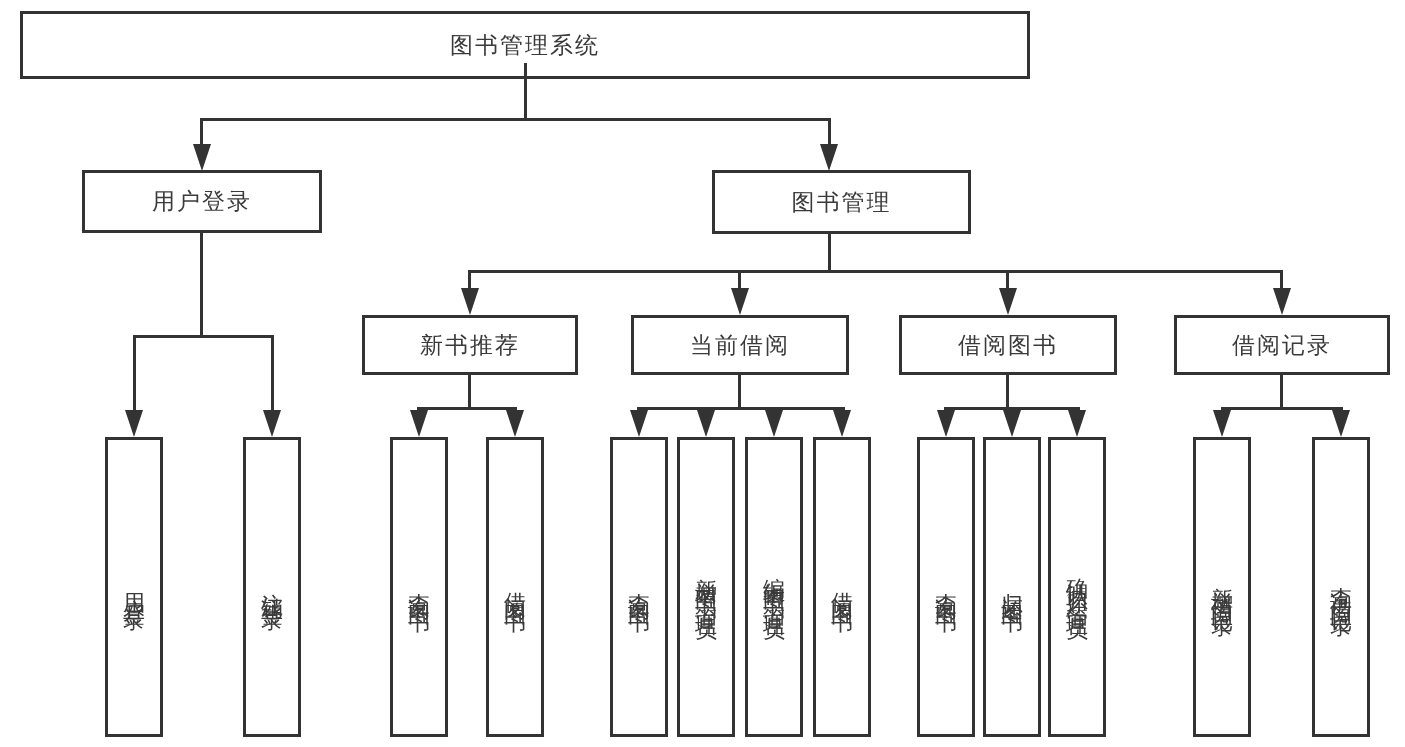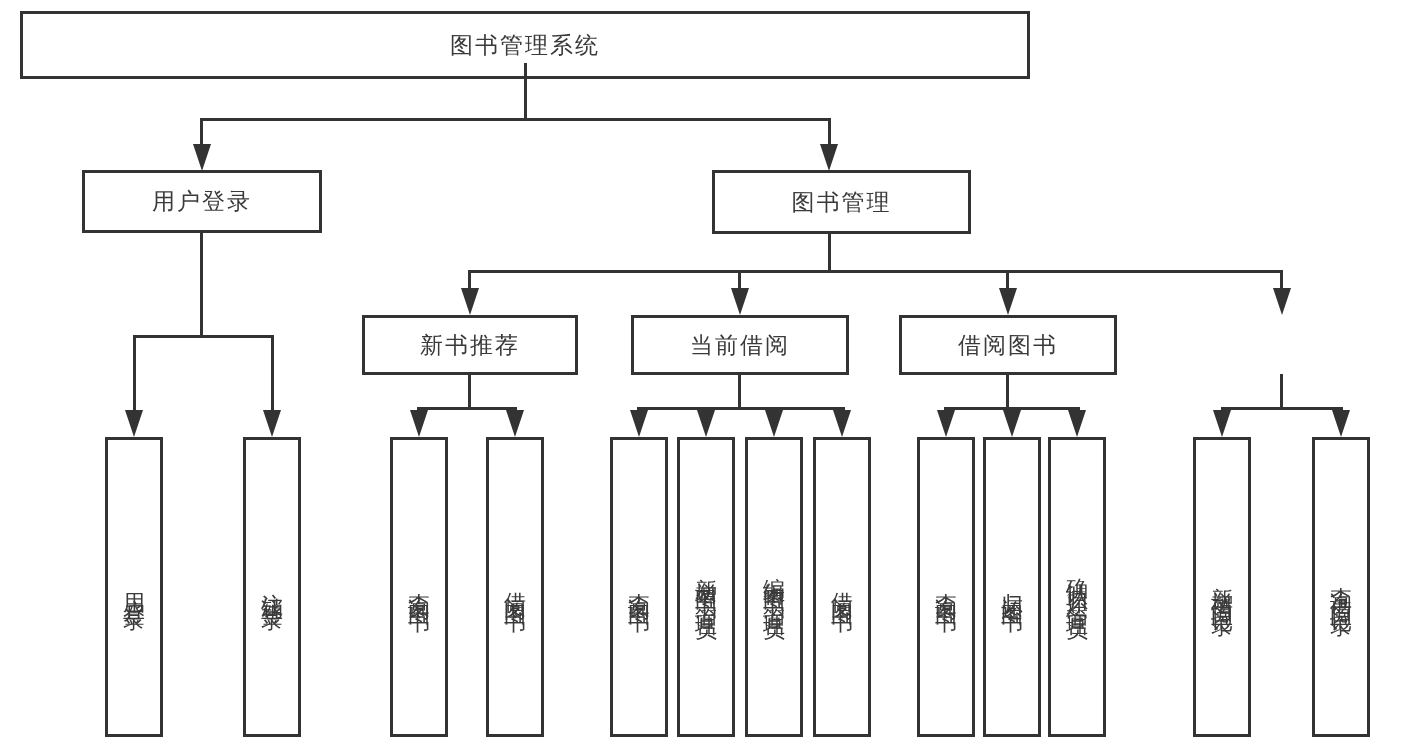--- a/index.html
+++ b/index.html
@@ -71,20 +71,23 @@
 
   <div class="node" style="left:362px;top:315px;width:216px;height:60px;">
     <span class="hlabel">新书推荐</span>
   </div>
   <div class="node" style="left:631px;top:315px;width:218px;height:60px;">
     <span class="hlabel">当前借阅</span>
   </div>
   <div class="node" style="left:899px;top:315px;width:218px;height:60px;">
     <span class="hlabel">借阅图书</span>
   </div>
+  <div class="node" style="left:1174px;top:315px;width:216px;height:60px;">
+    <span class="hlabel">借阅记录</span>
+  </div>
 
   <div class="vl" style="left:468px;top:374px;height:36px;"></div>
   <div class="hl" style="left:417px;top:407px;width:100px;"></div>
   <div class="ar" style="left:410px;top:410px;"></div>
   <div class="ar" style="left:506px;top:410px;"></div>
 
   <div class="vl" style="left:738px;top:374px;height:36px;"></div>
   <div class="hl" style="left:637px;top:407px;width:208px;"></div>
   <div class="ar" style="left:630px;top:410px;"></div>
   <div class="ar" style="left:697px;top:410px;"></div>

